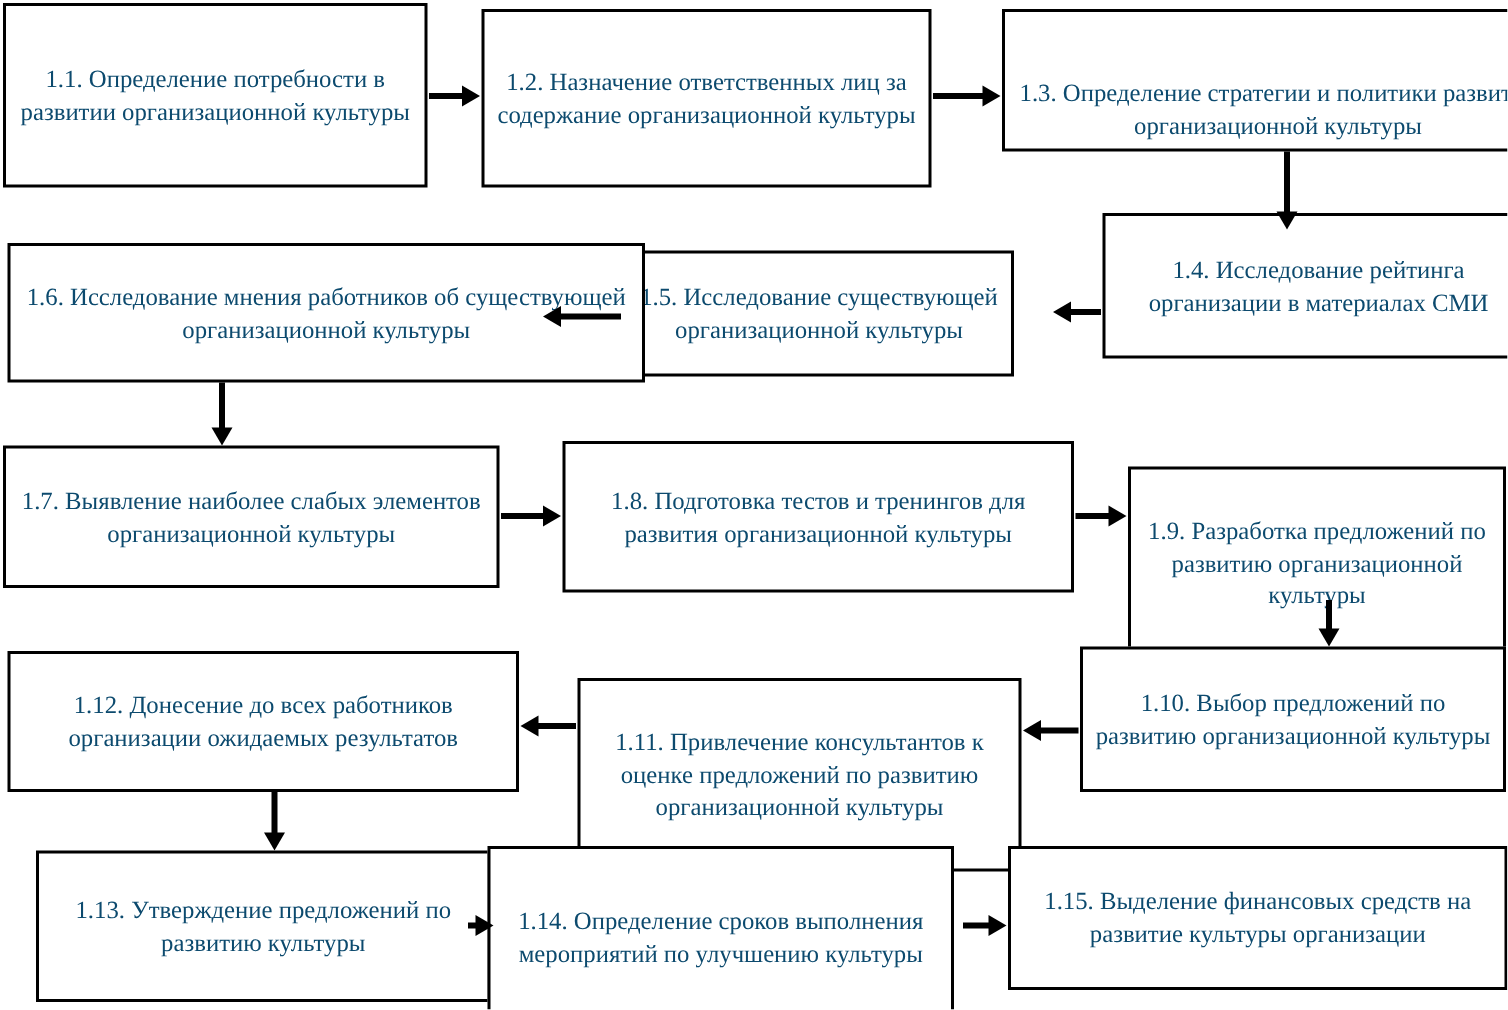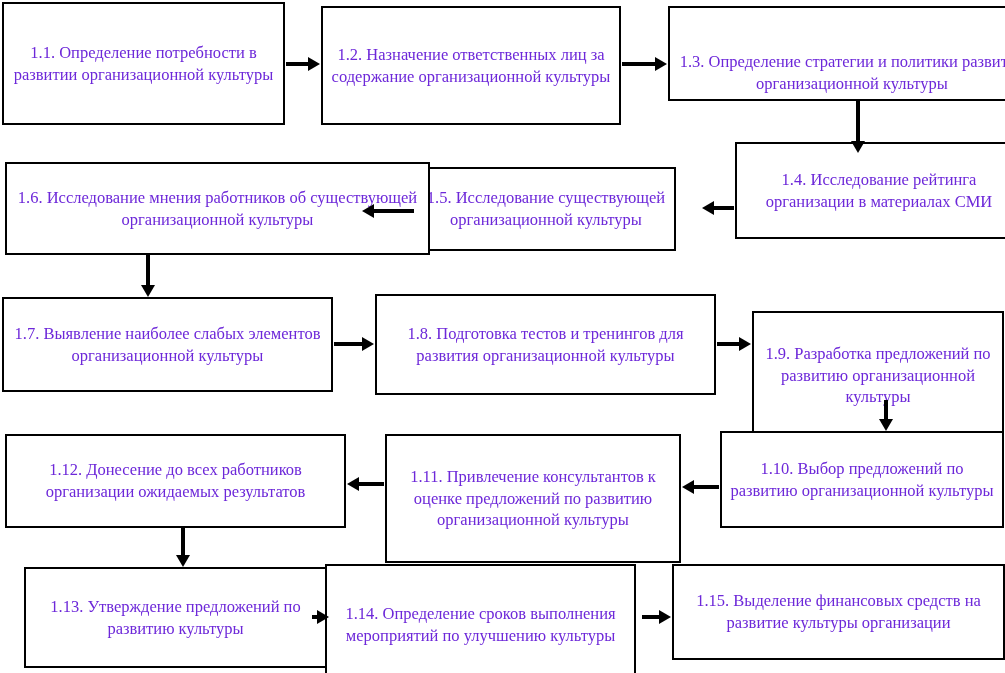--- a/index.html
+++ b/index.html
@@ -6,21 +6,21 @@
     margin: 0;
     padding: 0;
     background: #ffffff;
   }
   #canvas {
     position: relative;
     width: 1005px;
     height: 673px;
     background: #ffffff;
     font-family: "Liberation Serif", "DejaVu Serif", serif;
-    color: #6d28d9;
+    color: #0c4a6e;
     overflow: hidden;
   }
   .node {
     position: absolute;
     box-sizing: border-box;
     border: 2px solid #000;
     background: #fff;
     display: flex;
     align-items: center;
     justify-content: center;
@@ -81,21 +81,21 @@
   <div class="node" style="left:375px;top:294px;width:341px;height:101px;">
     <span>1.8. Подготовка тестов и тренингов для развития организационной культуры</span>
   </div>
   <div class="node" style="left:752px;top:271px;width:252px;height:129px;margin-top:40px;">
     <span>1.9. Разработка предложений по развитию организационной культуры</span>
   </div>
 
   <div class="node" style="left:720px;top:431px;width:284px;height:97px;">
     <span>1.10. Выбор предложений по развитию организационной культуры</span>
   </div>
-  <div class="node" style="left:385px;top:434px;width:296px;height:129px;">
+  <div class="node" style="left:385px;top:452px;width:296px;height:129px;">
     <span>1.11. Привлечение консультантов к оценке предложений по развитию организационной культуры</span>
   </div>
   <div class="node" style="left:5px;top:434px;width:341px;height:94px;">
     <span>1.12. Донесение до всех работников организации ожидаемых результатов</span>
   </div>
 
   <div class="node" style="left:8px;top:567px;width:303px;height:101px;margin-left:16px;">
     <span>1.13. Утверждение предложений по развитию культуры</span>
   </div>
   <div class="node" style="left:325px;top:564px;width:311px;height:121px;">

